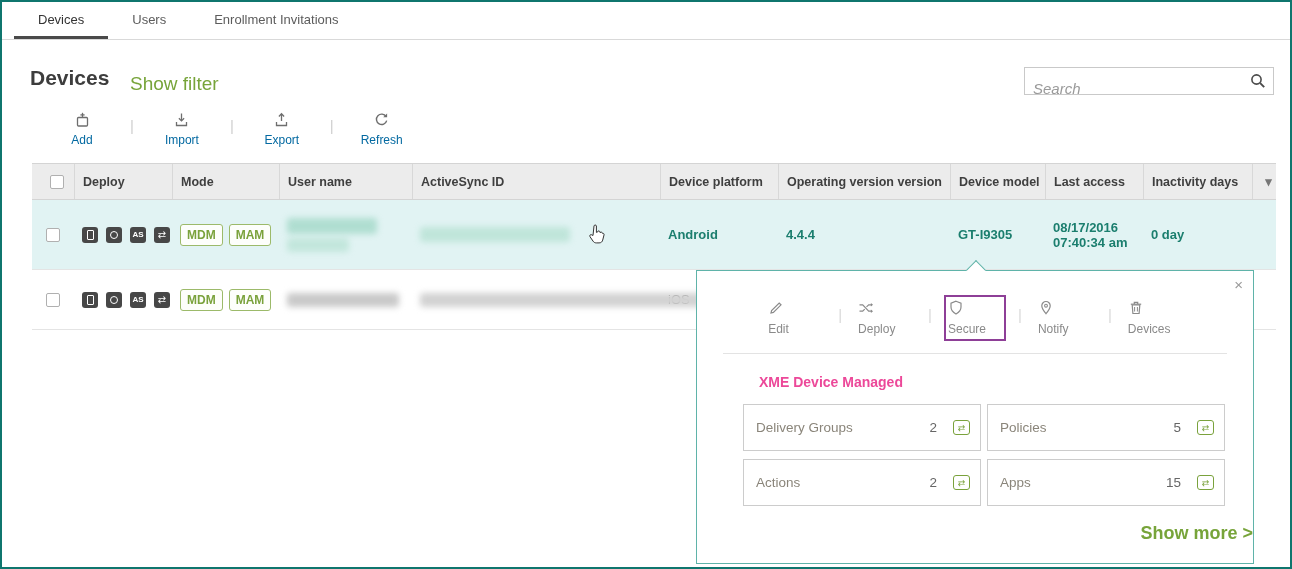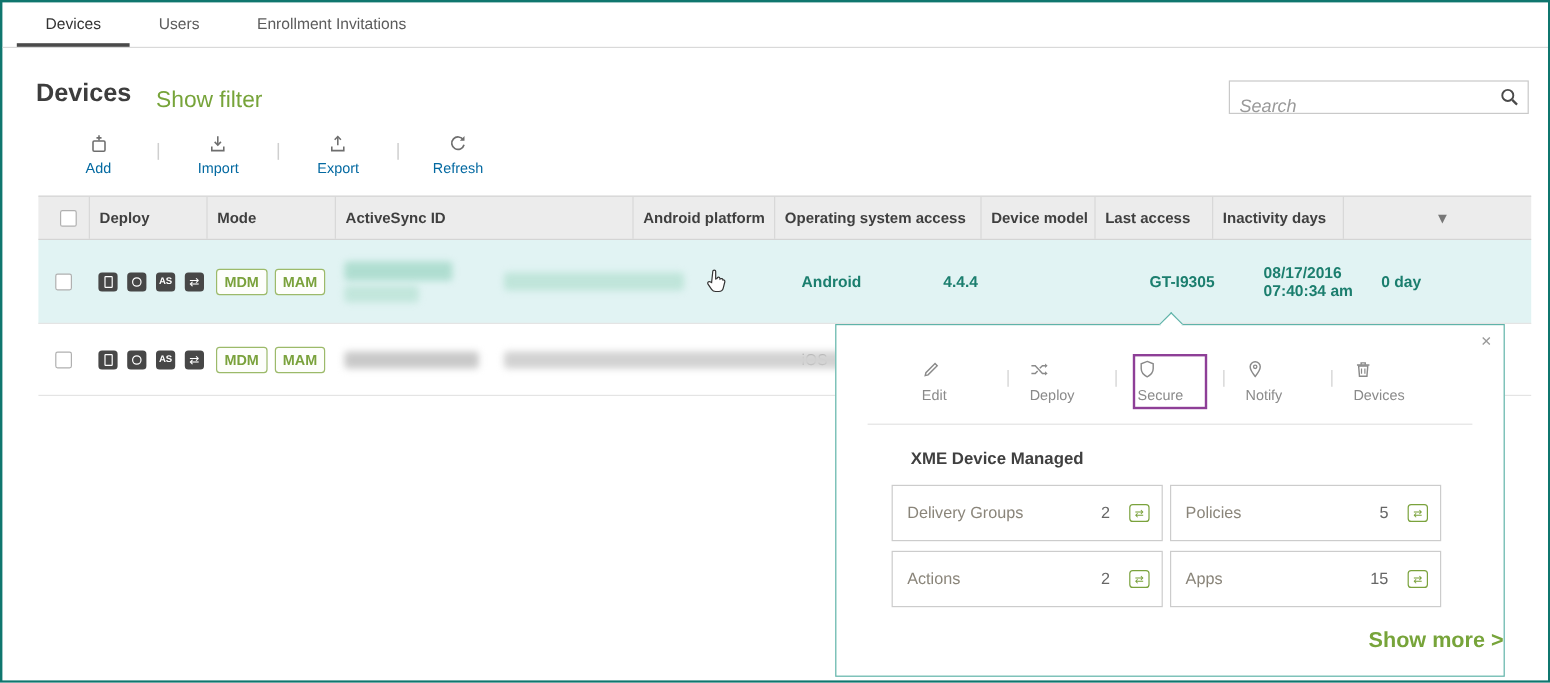--- a/index.html
+++ b/index.html
@@ -74,22 +74,22 @@
 
   
   .popup{position:absolute;left:694px;top:268px;width:558px;height:294px;background:#fff;border:1px solid var(--popup-border);z-index:6;}
   .popup-arrow{position:absolute;top:-8px;left:272px;width:14px;height:14px;background:#fff;border-left:1px solid var(--popup-border);border-top:1px solid var(--popup-border);transform:rotate(45deg);}
   .popup-close{position:absolute;top:6px;right:10px;color:#9a9a9a;font-size:15px;cursor:pointer;line-height:1;}
   .pactions{display:flex;justify-content:center;align-items:center;margin-top:24px;}
   .paction{display:flex;flex-direction:column;width:62px;color:#8a8a8a;font-size:12px;cursor:pointer;gap:6px;padding:5px 4px;}
   .paction.secure{border:2px solid var(--highlight-purple);padding:3px 2px;}
   .pact-sep{color:#d9d9d9;font-size:15px;margin:0 12px;transform:translateY(-4px);}
   .pdivider{border-bottom:1px solid #e3e3e3;margin:12px 26px 0;}
-  .pheading{margin:20px 0 0 62px;font-weight:bold;font-size:14px;color:#404040;}
-  .stats{display:grid;grid-template-columns:1fr 1fr;gap:8px 6px;margin:14px 52px 0 46px;}
+  .pheading{margin:20px 0 0 62px;font-weight:bold;font-size:14px;color:#ec4899;}
+  .stats{display:grid;grid-template-columns:1fr 1fr;gap:8px 6px;margin:14px 28px 0 46px;}
   .stat{border:1px solid #ccc;height:47px;display:flex;align-items:center;padding:0 10px 0 12px;font-size:13.5px;color:#8a857a;cursor:pointer;background:#fff;}
   .stat .val{margin-left:auto;color:#666;padding-right:16px;}
   .go-icon{border:1.3px solid #7aa23c;color:#7aa23c;border-radius:3px;width:17px;height:15px;font-size:9px;display:flex;align-items:center;justify-content:center;}
   .show-more{text-align:right;margin-top:17px;font-size:18px;font-weight:bold;color:var(--accent-green);cursor:pointer;}
 
   .cursor{position:absolute;left:586px;top:222px;z-index:7;pointer-events:none;}
 
   svg.ic{display:block;}
 </style>
 </head>
@@ -168,23 +168,24 @@
     </div>
   </div>
 
   <div class="table">
     <div class="thead">
       <div class="col-check">
           <span class="checkbox"></span>
         </div>
       <div class="col-status">Deploy</div>
       <div class="col-mode">Mode</div>
+      <div class="col-user">User name</div>
       <div class="col-sync">ActiveSync ID</div>
-      <div class="col-plat">Android platform</div>
-      <div class="col-os">Operating system access</div>
+      <div class="col-plat">Device platform</div>
+      <div class="col-os">Operating version version</div>
       <div class="col-model">Device model</div>
       <div class="col-last">Last access</div>
       <div class="col-inact">Inactivity days</div>
       <div class="col-chev">▾</div>
     </div>
 
     <div class="trow hl">
       <div class="col-check">
           <span class="checkbox"></span>
         </div>

